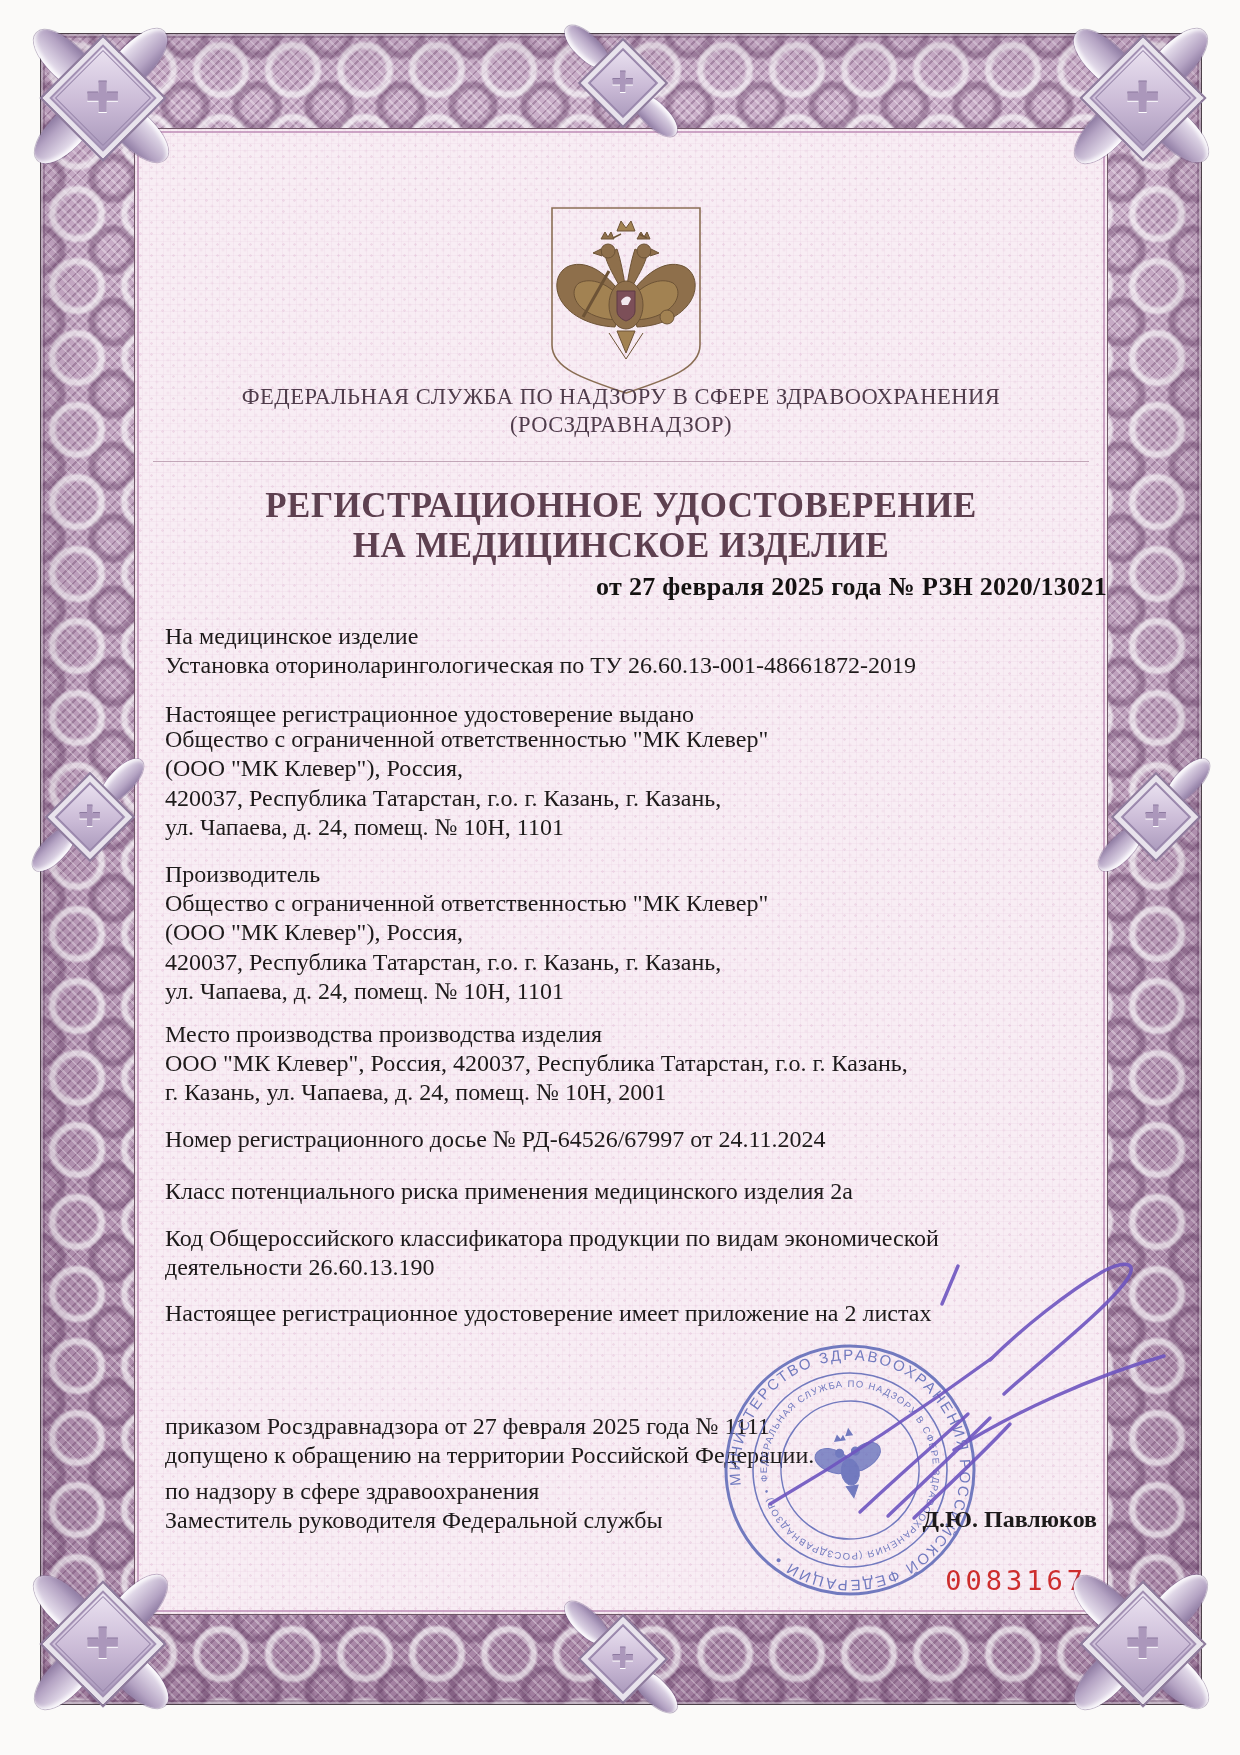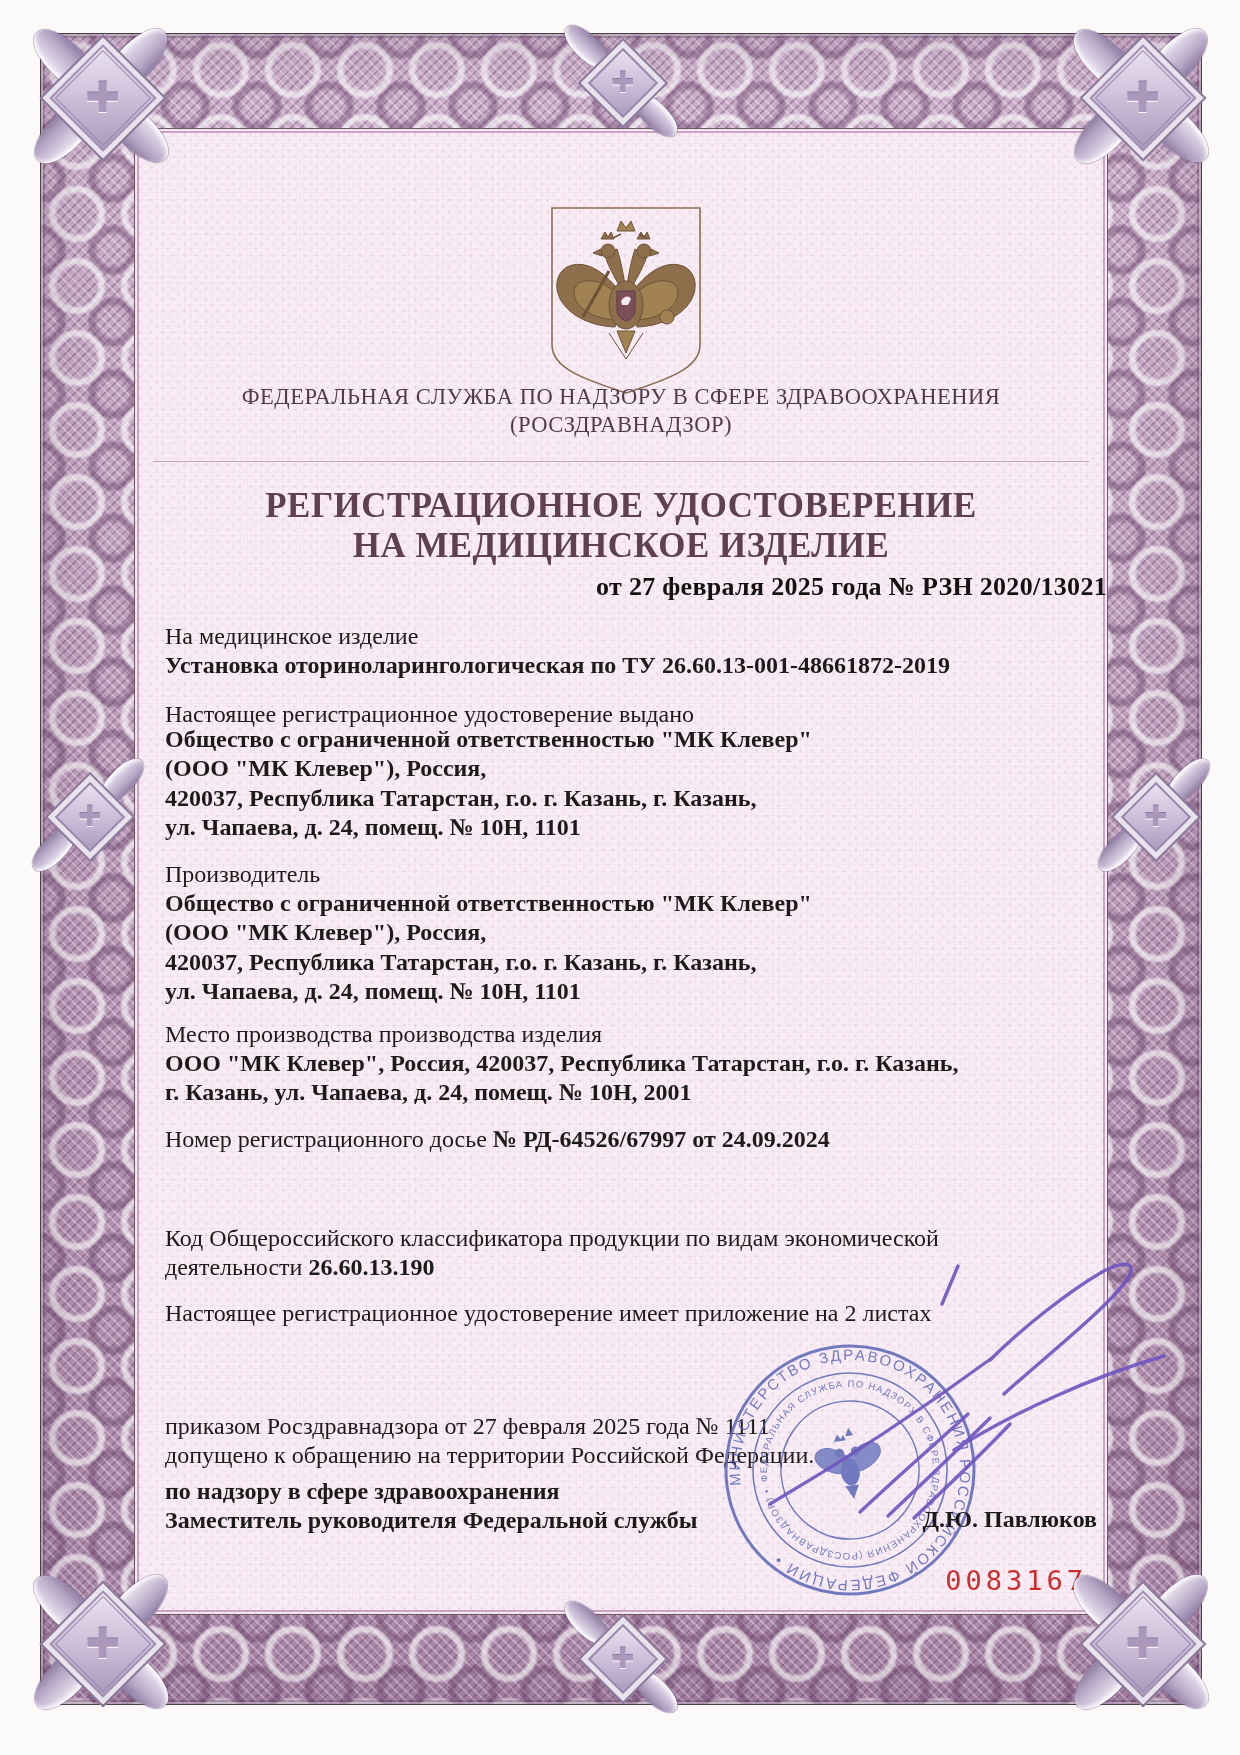--- a/index.html
+++ b/index.html
@@ -58,21 +58,21 @@
   .orn.et{left:50%;top:1px;transform:translateX(-50%);} .orn.eb{left:50%;bottom:1px;transform:translateX(-50%);}
   .orn.el{left:1px;top:44%;} .orn.er{right:1px;top:44%;}
   
   .abs{position:absolute;left:30px;width:914px;}
   .center{text-align:center;left:0;width:100%;}
   .agency{font-size:23px;letter-spacing:.5px;color:#4f3c4b;line-height:28px;transform:scaleX(.98);}
   .rule{position:absolute;left:18px;right:18px;top:332px;height:1px;background:rgba(150,110,135,.55);}
   .title{font-size:36px;font-weight:bold;color:#5e4050;line-height:40px;letter-spacing:.5px;transform:scaleX(.97);}
   .dateline{font-size:26px;font-weight:bold;color:#141211;letter-spacing:.3px;text-align:right;}
   .body-text{font-size:24px;line-height:29.3px;}
-  .b{font-weight:bold;}
+  .b{font-weight:normal;}
   .name-line{font-size:24px;font-weight:bold;text-align:left;left:auto;right:10px;width:auto;}
   .serial{font-family:"DejaVu Sans Mono",monospace;font-size:27px;letter-spacing:4px;color:#cd2d2d;
           left:auto;right:20px;width:auto;}
   .stamp{position:absolute;left:585px;top:1211px;width:260px;height:260px;opacity:.82;transform:rotate(-8deg);}
   .signature{position:absolute;left:567px;top:1103px;width:480px;height:320px;}
   .emblem{position:absolute;left:412px;top:76px;width:158px;height:192px;}
 </style>
 </head>
 <body>
 
@@ -148,23 +148,26 @@
         <div>ул. Чапаева, д. 24, помещ. № 10Н, 1101</div>
       </div>
 
       <div class="abs body-text" style="top:891px">Место производства производства изделия</div>
       <div class="abs body-text b" style="top:920px">
         <div>ООО "МК Клевер", Россия, 420037, Республика Татарстан, г.о. г. Казань,</div>
         <div>г. Казань, ул. Чапаева, д. 24, помещ. № 10Н, 2001</div>
       </div>
 
       <div class="abs body-text" style="top:996px">
-        <span>Номер регистрационного досье </span><span class="b">№ РД-64526/67997 от 24.09.2024</span>
-      </div>
-
+        <span>Номер регистрационного досье </span><span class="b">№ РД-64526/67997 от 24.11.2024</span>
+      </div>
+
+      <div class="abs body-text" style="top:1048px">
+        <span>Класс потенциального риска применения медицинского изделия </span><span class="b">2а</span>
+      </div>
 
       <div class="abs body-text" style="top:1095px">
         <span>Код Общероссийского классификатора продукции по видам экономической деятельности </span><span class="b">26.60.13.190</span>
       </div>
 
       <div class="abs body-text" style="top:1170px">Настоящее регистрационное удостоверение имеет приложение на 2 листах</div>
 
       <div class="abs body-text" style="top:1283px">
         <div>приказом Росздравнадзора от 27 февраля 2025 года № 1111</div>
         <div>допущено к обращению на территории Российской Федерации.</div>

